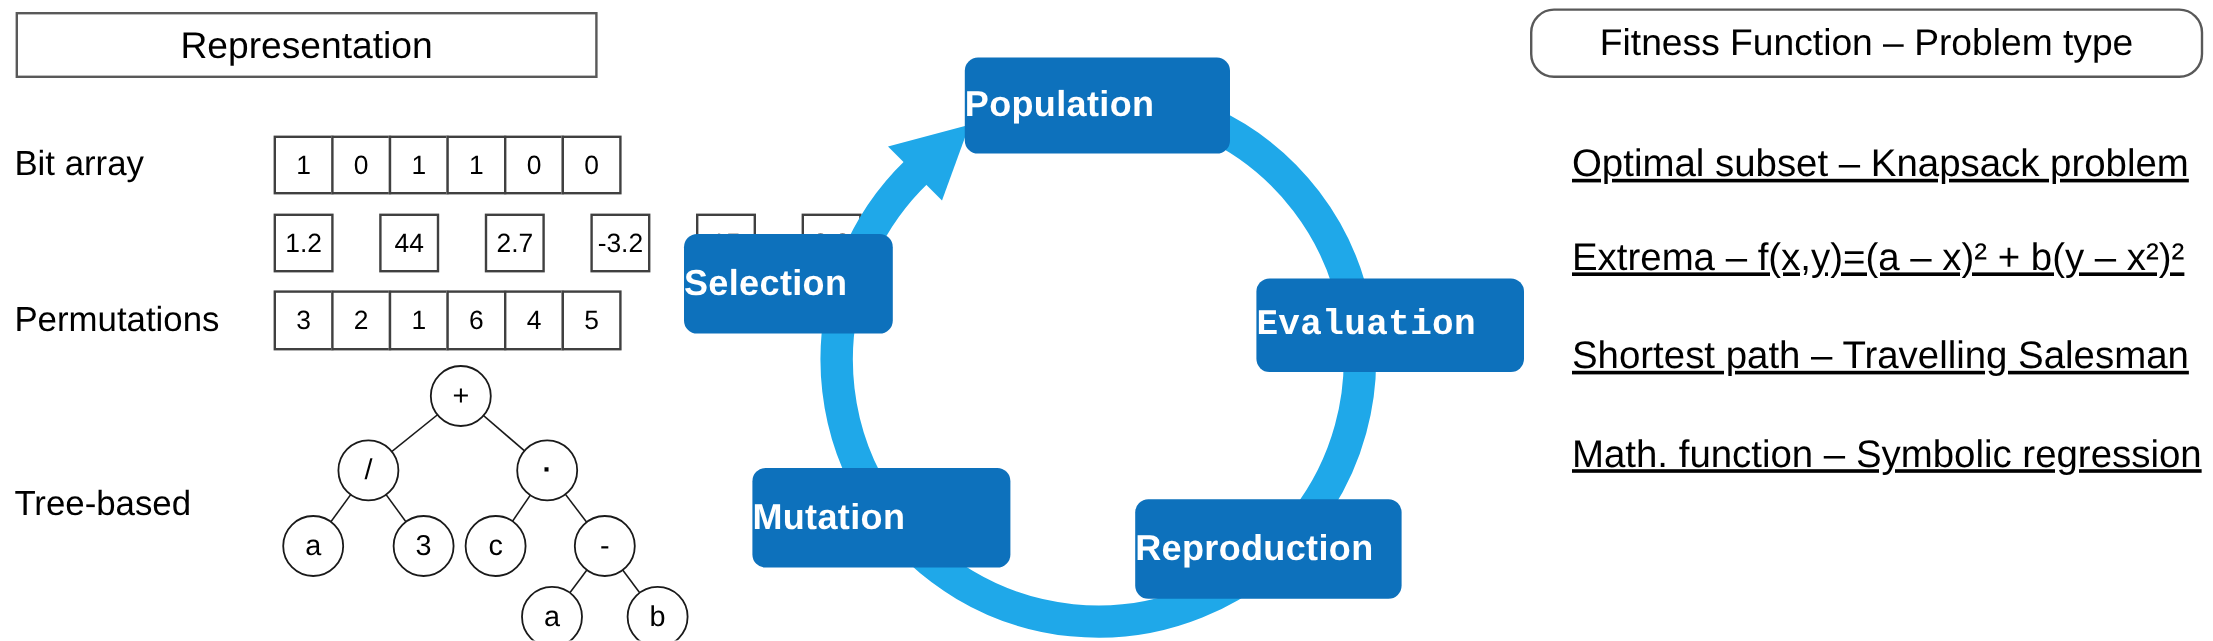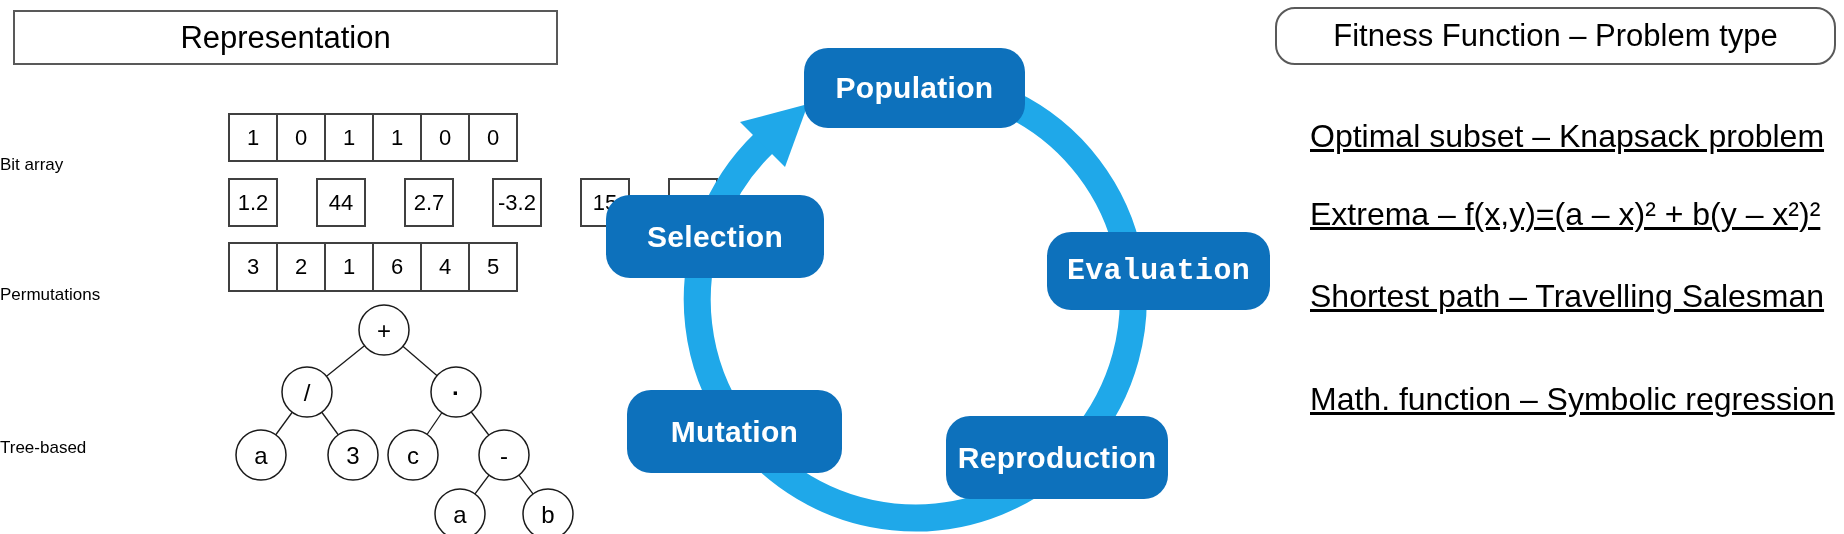--- a/index.html
+++ b/index.html
@@ -6,59 +6,59 @@
   #canvas{
     position:relative;width:1844px;height:534px;overflow:hidden;
     font-family:"Liberation Sans",sans-serif;background:#ffffff;color:#000;
   }
   
   .title-box{
     position:absolute;background:#ffffff;border:2px solid #595959;
     display:flex;align-items:center;justify-content:center;
     font-size:31px;color:#000;box-sizing:border-box;
   }
-  #repr-title{left:13px;top:10px;width:545px;height:55px;}
+  #repr-title{left:13px;top:10px;width:485px;height:55px;}
   #fitness-title{left:1275px;top:7px;width:561px;height:58px;border-radius:20px;}
   
   .row-label{
-    position:absolute;left:0;height:30px;line-height:30px;
-    font-size:17px;white-space:nowrap;margin-top:28px;
+    position:absolute;left:12px;height:30px;line-height:30px;
+    font-size:29px;white-space:nowrap;
   }
   .cell-row{position:absolute;left:228px;display:flex;}
   .cell{
     width:50px;border:2px solid #404040;background:#fff;box-sizing:border-box;
     display:flex;align-items:center;justify-content:center;
     font-size:22px;margin-left:-2px;
   }
   .cell:first-child{margin-left:0;}
   #row-bit{top:113px;}    #row-bit  .cell{height:49px;}
   #row-real{top:178px;gap:40px;}   #row-real .cell{height:49px;}
   #row-perm{top:242px;}   #row-perm .cell{height:50px;}
   #tree-svg{position:absolute;left:0;top:0;width:620px;height:534px;}
   #tree-svg line{stroke:#1a1a1a;stroke-width:1.3;}
   #tree-svg circle{fill:#ffffff;stroke:#1a1a1a;stroke-width:1.5;}
   #tree-svg text{font-family:"Liberation Sans",sans-serif;font-size:24px;fill:#000;}
   
   #cycle-svg{position:absolute;left:0;top:0;width:1844px;height:534px;z-index:1;pointer-events:none;}
   .stage{
-    position:absolute;z-index:2;background:#0d71bc;border-radius:24px;
-    display:flex;align-items:center;justify-content:center;
+    position:absolute;z-index:2;background:#0d71bc;border-radius:11px;
+    display:flex;align-items:center;justify-content:flex-start;
     color:#ffffff;font-size:30px;font-weight:bold;letter-spacing:.3px;
   }
   #stage-population  {left:804px; top:48px;  width:221px;height:80px;}
-  #stage-selection   {left:606px; top:195px; width:218px;height:83px;}
+  #stage-selection   {left:570px; top:195px; width:174px;height:83px;}
   #stage-evaluation  {left:1047px;top:232px; width:223px;height:78px;font-family:Liberation Mono, monospace;}
   #stage-mutation    {left:627px; top:390px; width:215px;height:83px;}
   #stage-reproduction{left:946px; top:416px; width:222px;height:83px;}
   
   .fitness-item{
     position:absolute;left:1310px;height:30px;line-height:30px;
     font-size:32px;white-space:nowrap;text-decoration:underline;
   }
-  #fit-0{top:121px;} #fit-1{top:199px;} #fit-2{top:281px;} #fit-3{top:384px;}
+  #fit-0{top:121px;} #fit-1{top:199px;} #fit-2{top:281px;} #fit-3{top:363px;}
 </style>
 </head>
 <body>
 
 <div id="canvas">
 
   <div id="repr-title" class="title-box">
     <span>Representation</span>
   </div>
 

